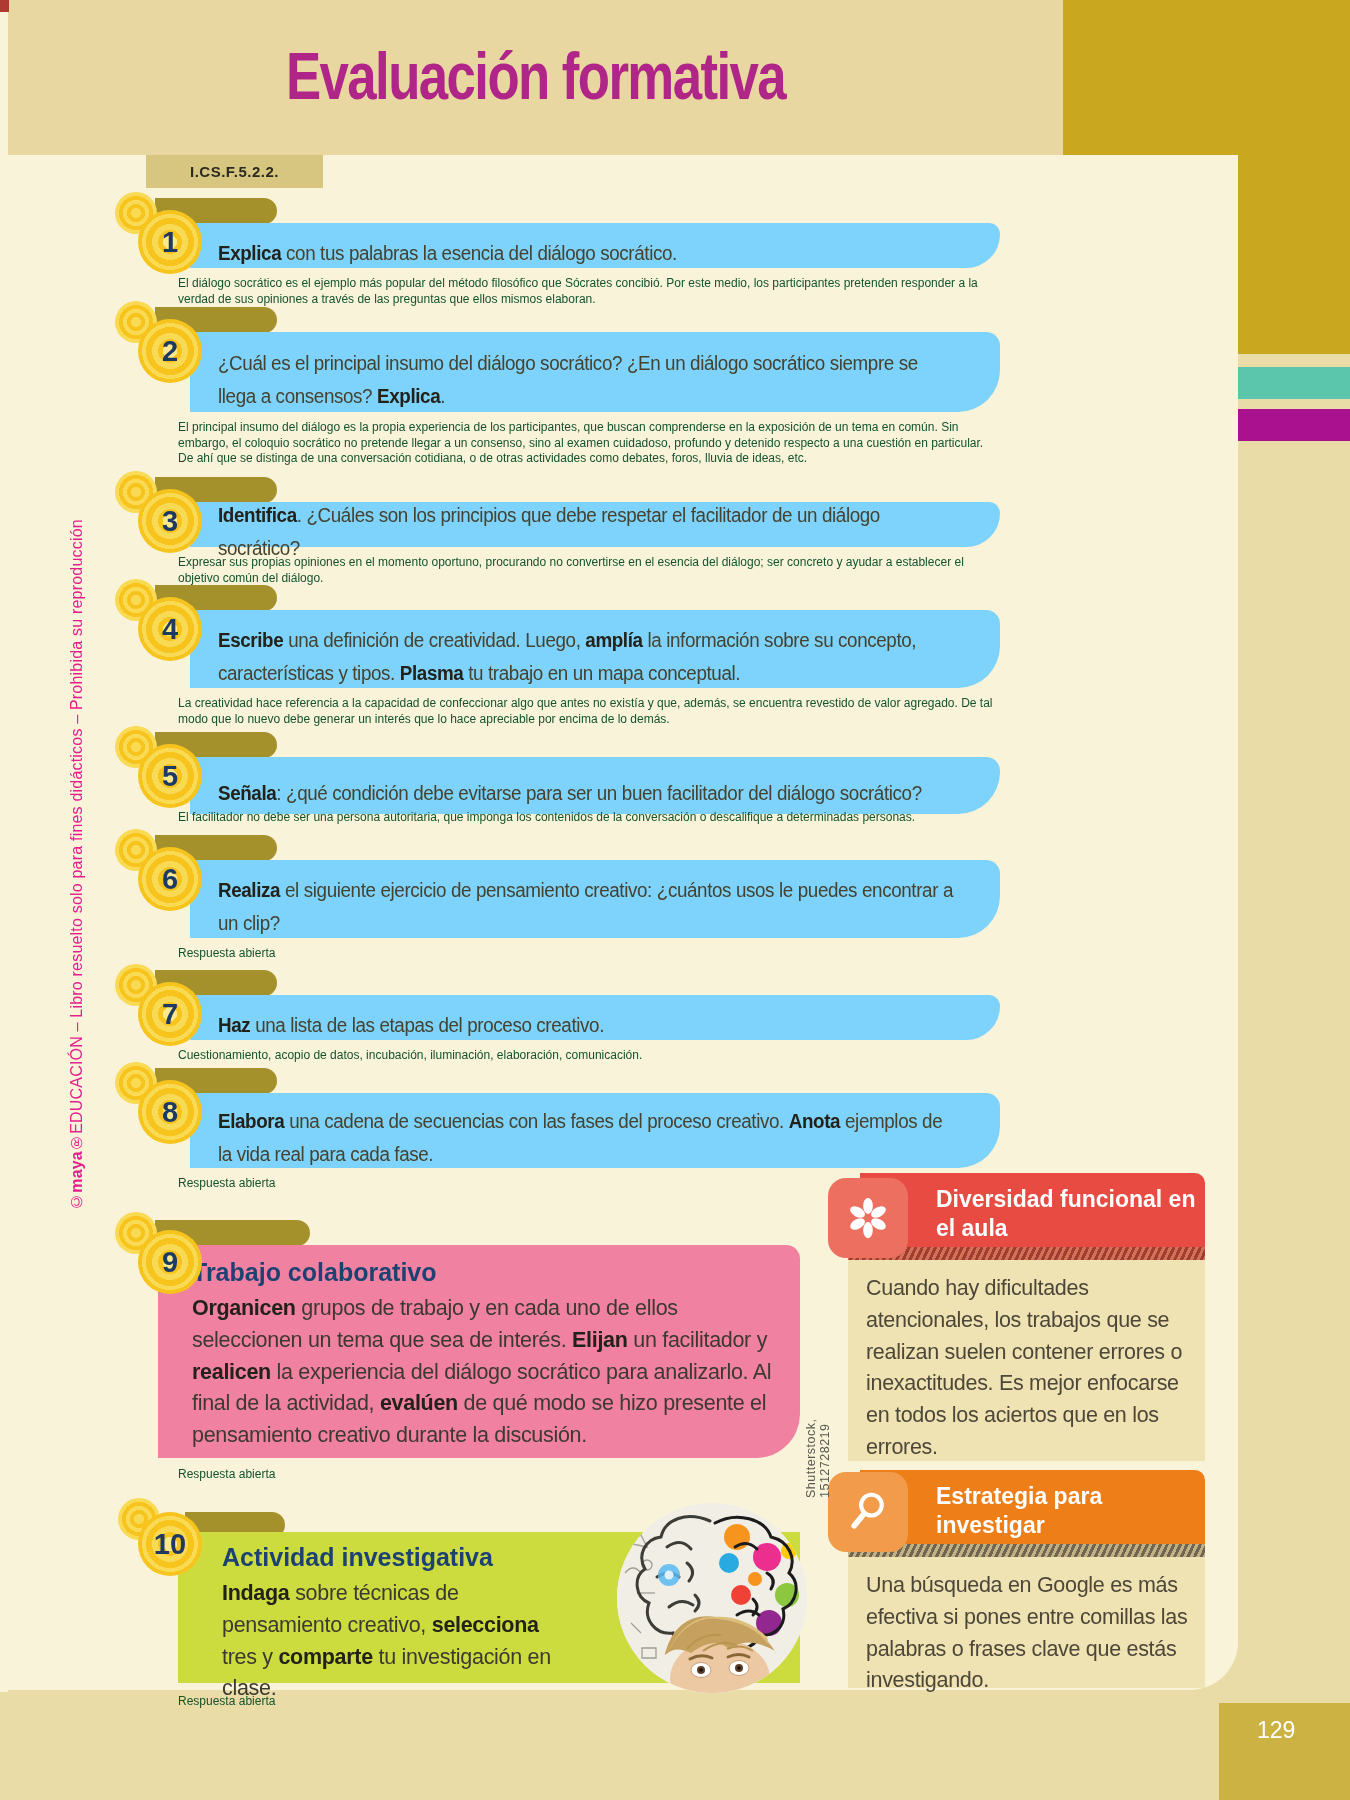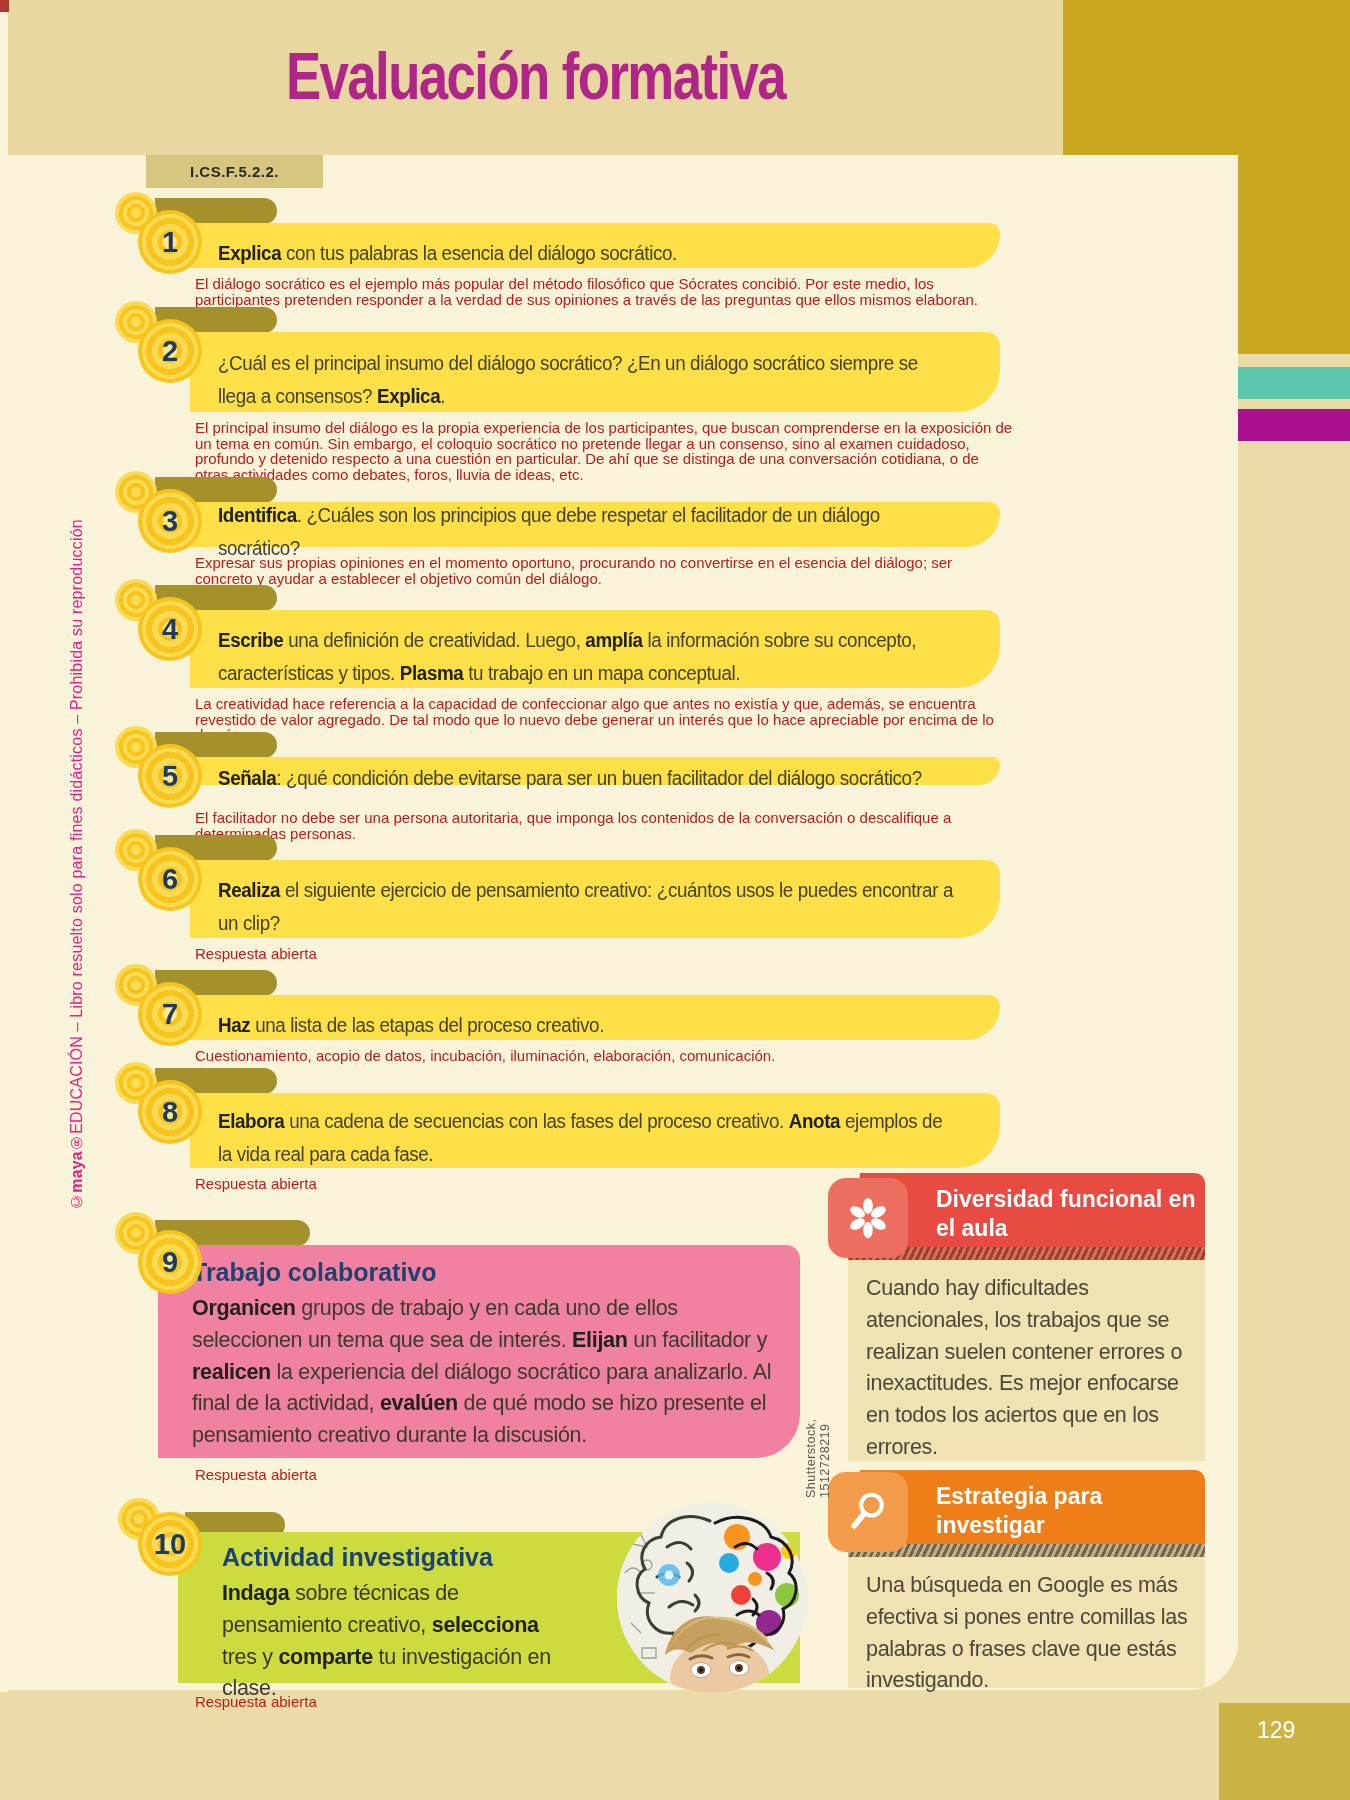--- a/index.html
+++ b/index.html
@@ -16,30 +16,30 @@
   .teal-bar{position:absolute;left:1238px;top:367px;width:112px;height:32px;background:#5cc6ad;}
   .magenta-bar{position:absolute;left:1238px;top:409px;width:112px;height:32px;background:#a9118f;}
   .pagenum-box{position:absolute;left:1219px;top:1703px;width:131px;height:97px;background:#ccb243;color:#fff;font-size:23px;padding:14px 0 12px 38px;box-sizing:border-box;}
 
   .main-title{position:absolute;left:8px;top:38px;width:1055px;text-align:center;font-size:66px;font-weight:bold;color:#b02588;transform:scaleX(0.8);letter-spacing:-2px;white-space:nowrap;}
   .tag-label{position:absolute;left:146px;top:155px;width:177px;height:33px;background:#d7c67f;color:#2b2a20;font-weight:bold;font-size:15px;line-height:33px;text-align:center;letter-spacing:0.5px;}
 
   
   .q{position:absolute;left:110px;width:900px;}
   .q .tab{position:absolute;left:45px;top:0;width:122px;height:26px;background:#a5912b;border-radius:0 13px 13px 0;}
-  .q .bar{position:absolute;left:80px;top:25px;width:810px;background:#fde047;border-radius:0 14px 42px 0;display:flex;align-items:center;padding:15px 0 0 28px;box-sizing:border-box;}
+  .q .bar{position:absolute;left:80px;top:25px;width:810px;background:#7dd3fc;border-radius:0 14px 42px 0;display:flex;align-items:center;padding:15px 0 0 28px;box-sizing:border-box;}
   .qtext{font-size:20px;line-height:33px;color:#45422f;letter-spacing:-0.4px;transform:scaleX(0.94);transform-origin:left center;width:830px;}
   .qtext .b, .boxbody .b{font-weight:bold;color:#22211a;}
   .coin-s{position:absolute;left:5px;top:-6px;width:42px;height:42px;border-radius:50%;
     background:radial-gradient(circle,#f9da55 0 5px,#f6c41d 5px 9px,#f9da55 9px 13px,#f6c41d 13px 17px,#f9da55 17px 21px);}
   .coin-b{position:absolute;left:28px;top:12px;width:64px;height:64px;border-radius:50%;
     background:radial-gradient(circle,#fce98c 0 7px,#f6c41d 7px 12px,#f9da55 12px 18px,#f6c41d 18px 24px,#f9da55 24px 28px,#f6c41d 28px 32px);
     display:flex;align-items:center;justify-content:center;}
   .coin-b .num{font-size:29px;font-weight:bold;color:#1d3a63;}
-  .ans{position:absolute;left:85px;width:818px;font-size:15px;line-height:15.5px;color:#b91c1c;}
+  .ans{position:absolute;left:68px;width:818px;font-size:12px;line-height:15.5px;color:#14532d;}
 
   
   .bigbox{position:absolute;box-sizing:border-box;}
   .box-title{font-size:25px;font-weight:bold;color:#1d4272;margin:0 0 6px 0;}
   .boxbody{font-size:21.5px;line-height:31.8px;color:#3b3930;letter-spacing:-0.3px;}
 
   
   .side-header{position:absolute;left:860px;width:345px;height:74px;color:#fff;font-weight:bold;font-size:23px;line-height:29px;padding:12px 8px 0 76px;box-sizing:border-box;border-radius:0 10px 0 0;}
   .side-icon{position:absolute;left:828px;width:80px;height:80px;border-radius:18px;display:flex;align-items:center;justify-content:center;}
   .hatch{position:absolute;left:848px;width:357px;height:13px;}
@@ -111,21 +111,21 @@
       </div>
     <div class="coin-s"></div>
     <div class="coin-b">
         <span class="num">4</span>
       </div>
     <div class="ans" style="top:111px;">La creatividad hace referencia a la capacidad de confeccionar algo que antes no existía y que, además, se encuentra revestido de valor agregado. De tal modo que lo nuevo debe generar un interés que lo hace apreciable por encima de lo demás.</div>
   </div>
 
   <div class="q" style="top:732px;">
     <div class="tab"></div>
-    <div class="bar" style="height:28px;">
+    <div class="bar" style="height:57px;">
         <div class="qtext"><span class="b">Señala</span><span>: ¿qué condición debe evitarse para ser un buen facilitador del diálogo socrático?</span></div>
       </div>
     <div class="coin-s"></div>
     <div class="coin-b">
         <span class="num">5</span>
       </div>
     <div class="ans" style="top:78px;">El facilitador no debe ser una persona autoritaria, que imponga los contenidos de la conversación o descalifique a determinadas personas.</div>
   </div>
 
   <div class="q" style="top:835px;">

